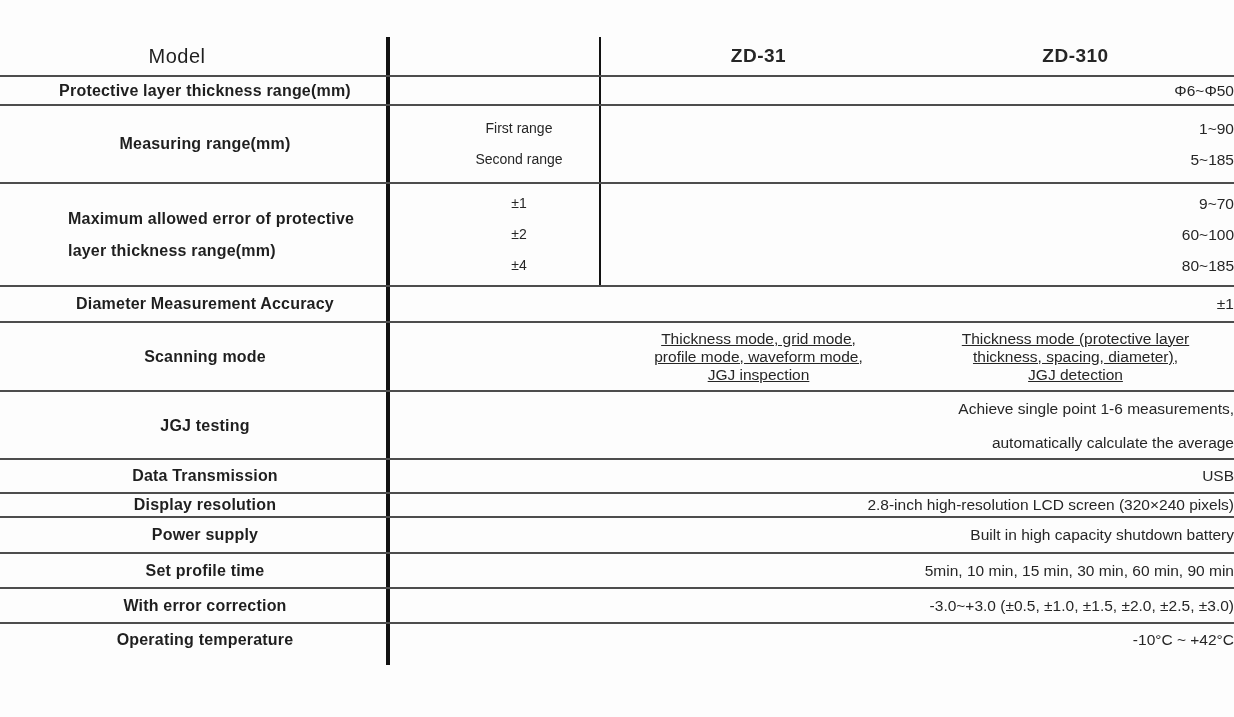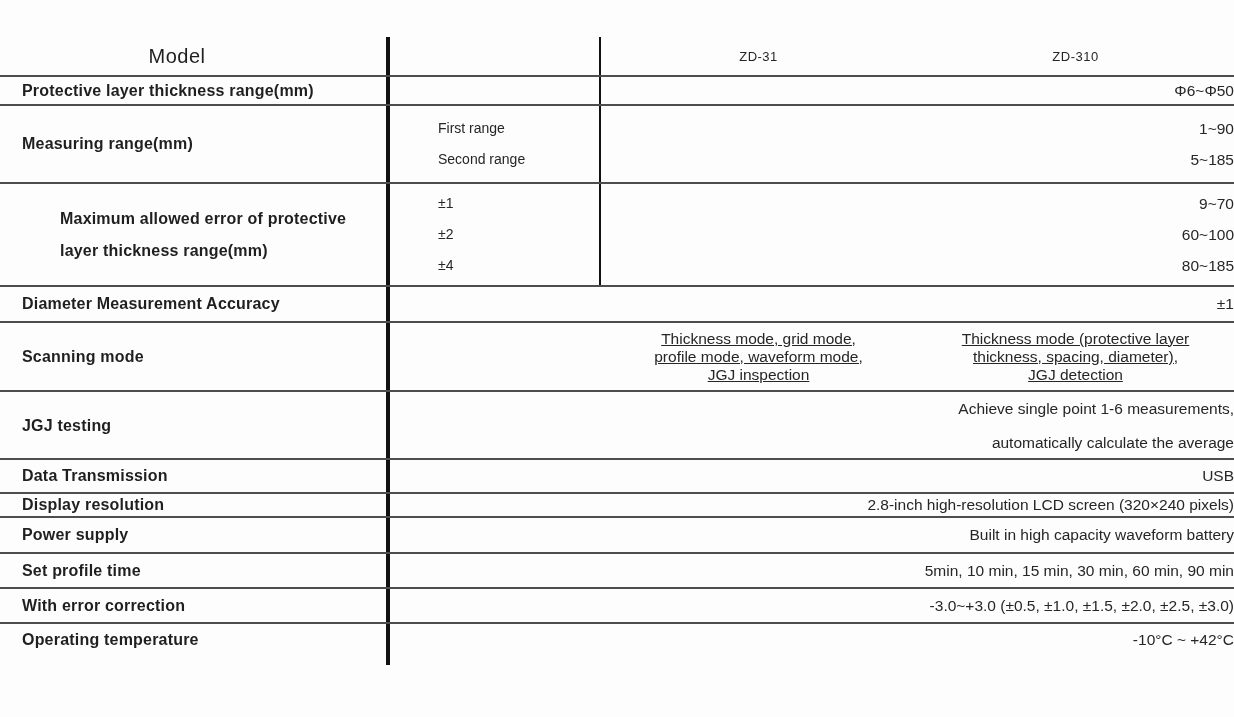--- a/index.html
+++ b/index.html
@@ -11,30 +11,30 @@
     overflow:hidden;
   }
   .page{position:relative;width:1234px;height:717px;}
   .tbl{position:absolute;left:0;top:37px;width:1234px;}
   .row{
     display:grid;
     grid-template-columns:388px 212px 634px;
     box-sizing:border-box;
   }
   .row.bordered{border-top:2px solid #4d4d4d;}
-  .c{display:flex;flex-direction:column;justify-content:center;box-sizing:border-box;}
+  .c{display:flex;flex-direction:column;justify-content:center;box-sizing:border-box;align-items:center;}
   .label{padding-left:22px;font-weight:bold;font-size:16px;letter-spacing:.2px;}
   .label .wrap{max-width:312px;line-height:32px;margin-left:38px;}
   .hlabel{width:332px;align-items:center;}
   .hlabel span{font-size:20px;font-weight:normal;letter-spacing:.5px;}
   .sub{padding-left:50px;font-size:14px;color:#262626;}
   .val{text-align:center;font-size:15.5px;color:#262626;align-items:flex-end;}
   .split{flex-direction:row !important;align-items:center;}
   .half{width:317px;text-align:center;}
-  .hname{font-size:13px;font-weight:normal;letter-spacing:.5px;}
+  .hname{font-size:19px;font-weight:bold;letter-spacing:.5px;}
   .lh31{line-height:31px;}
   .lh34{line-height:34px;}
   .lh18{line-height:18px;text-decoration:underline;}
   .vline{position:absolute;background:#121212;}
   .vthick{left:386px;top:37px;width:4px;height:628px;}
   .vthin{left:599px;top:37px;width:2px;height:248px;}
 </style>
 </head>
 <body>
 
@@ -154,21 +154,21 @@
         <div>2.8-inch high-resolution LCD screen (320×240 pixels)</div>
       </div>
     </div>
 
     <div class="row bordered" style="height:36px">
       <div class="c label">
         <span>Power supply</span>
       </div>
       <div class="c sub"></div>
       <div class="c val">
-        <div>Built in high capacity waveform battery</div>
+        <div>Built in high capacity shutdown battery</div>
       </div>
     </div>
 
     <div class="row bordered" style="height:35px">
       <div class="c label">
         <span>Set profile time</span>
       </div>
       <div class="c sub"></div>
       <div class="c val">
         <div>5min, 10 min, 15 min, 30 min, 60 min, 90 min</div>

